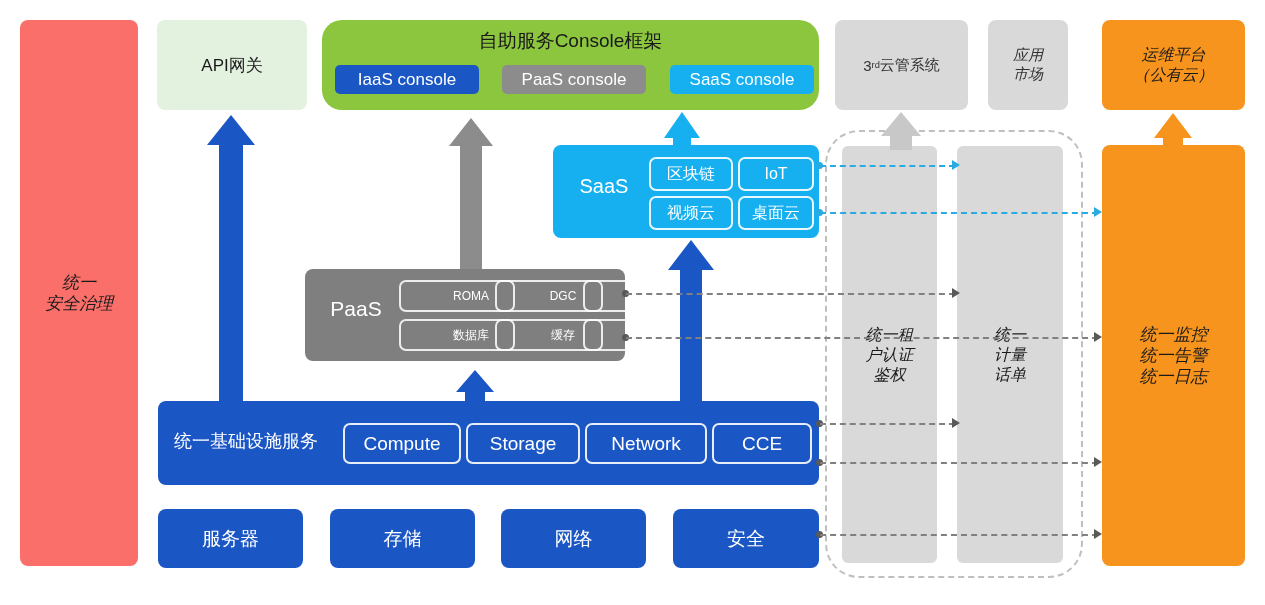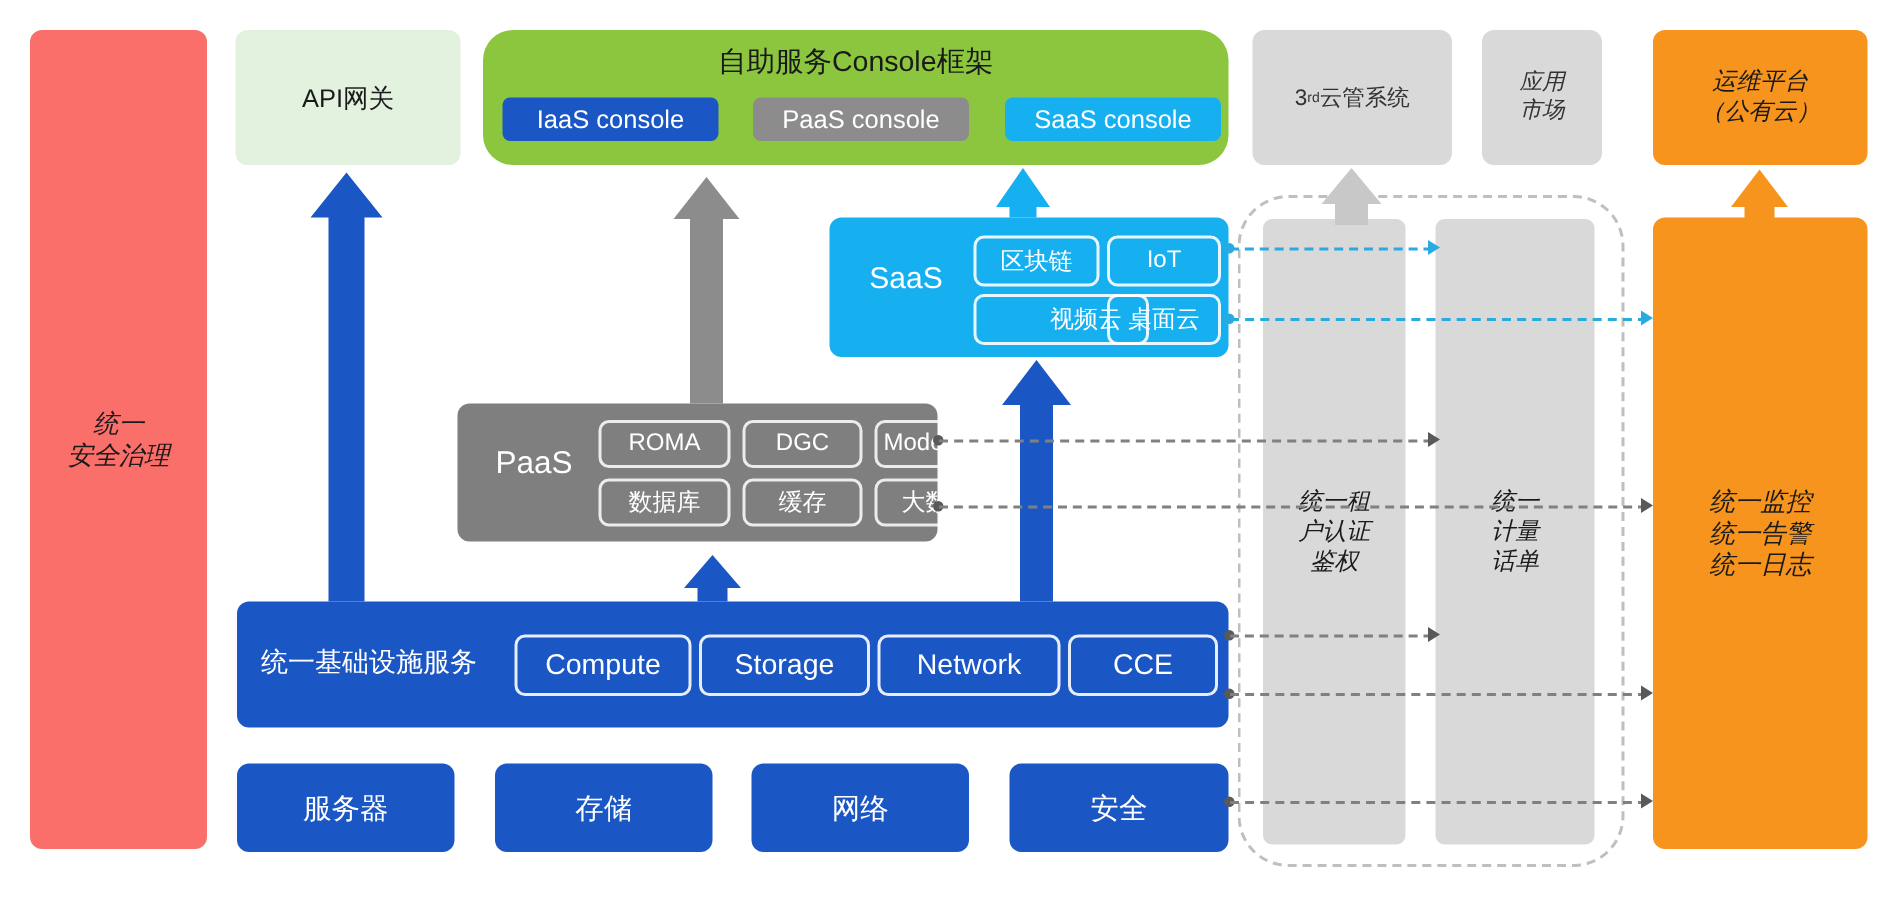--- a/index.html
+++ b/index.html
@@ -30,27 +30,27 @@
   #ops-public{left:1102px;top:20px;width:143px;height:90px;background:#F7941E;color:#1a1a1a;font-size:16px;}
   
   #ops-pillar{left:1102px;top:145px;width:143px;height:421px;background:#F7941E;color:#1a1a1a;font-size:17px;}
 
   
   #saas{left:553px;top:145px;width:266px;height:93px;background:#16B0F0;border-radius:8px;display:block;}
   #saas-label{position:absolute;left:14px;top:30px;width:74px;text-align:center;color:#fff;font-size:20px;}
   .saas-chip{position:absolute;height:30px;border-radius:7px;border:2px solid rgba(255,255,255,.9);display:flex;align-items:center;justify-content:center;color:#fff;font-size:16px;}
   #sc-0{left:96px;top:12px;width:80px;}
   #sc-1{left:185px;top:12px;width:72px;}
-  #sc-2{left:96px;top:51px;width:80px;padding-left:33px;}
+  #sc-2{left:96px;top:51px;width:80px;}
   #sc-3{left:185px;top:51px;width:72px;}
 
   
   #paas{left:305px;top:269px;width:320px;height:92px;background:#7F7F7F;border-radius:8px;display:block;}
   #paas-label{position:absolute;left:12px;top:28px;width:78px;text-align:center;color:#fff;font-size:21px;}
-  .paas-chip{position:absolute;height:28px;border-radius:7px;border:2px solid rgba(255,255,255,.85);display:flex;align-items:center;justify-content:center;color:#fff;font-size:16px;}
+  .paas-chip{position:absolute;height:28px;border-radius:7px;border:2px solid rgba(255,255,255,.85);display:flex;align-items:center;justify-content:center;color:#fff;font-size:12px;padding-left:28px;}
   #pc-0{left:94px;top:11px;width:84px;}
   #pc-1{left:190px;top:11px;width:76px;}
   #pc-2{left:278px;top:11px;width:80px;}
   #pc-3{left:94px;top:50px;width:84px;}
   #pc-4{left:190px;top:50px;width:76px;}
   #pc-5{left:278px;top:50px;width:80px;}
 
   
   #infra{left:158px;top:401px;width:661px;height:84px;background:#1A56C4;border-radius:8px;display:block;}
   #infra-label{position:absolute;left:16px;top:28px;font-size:18px;color:#fff;}

